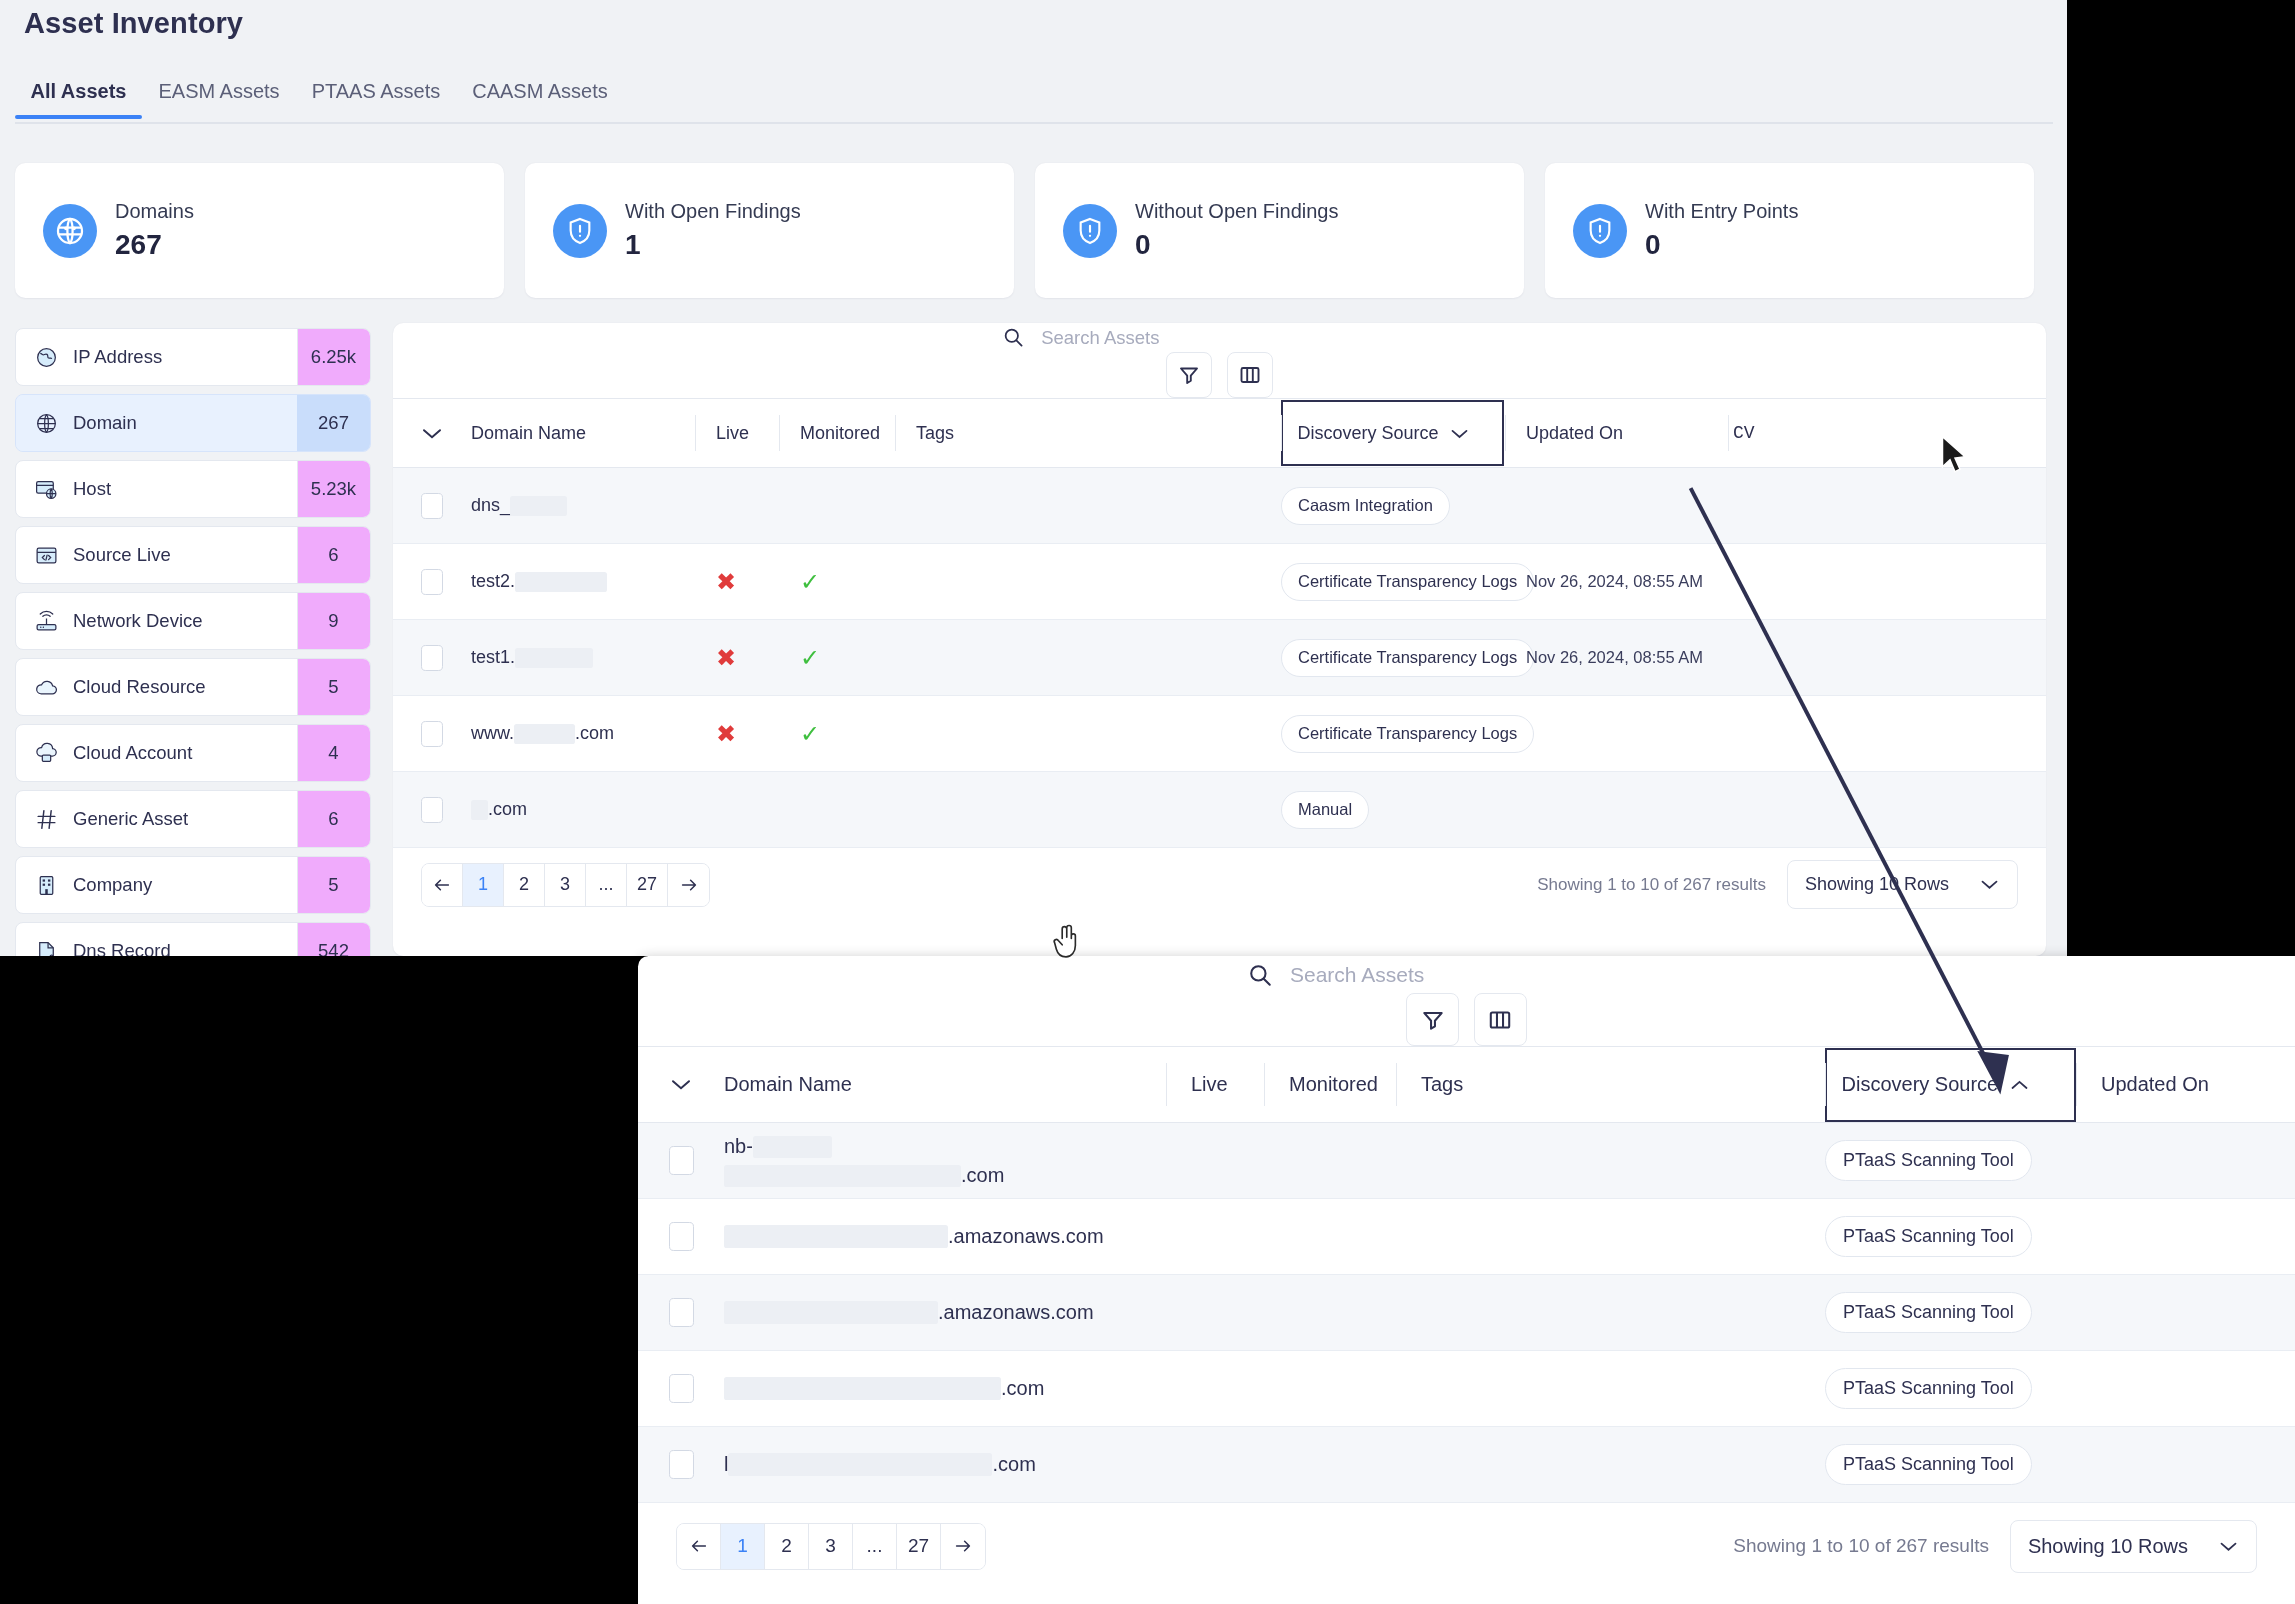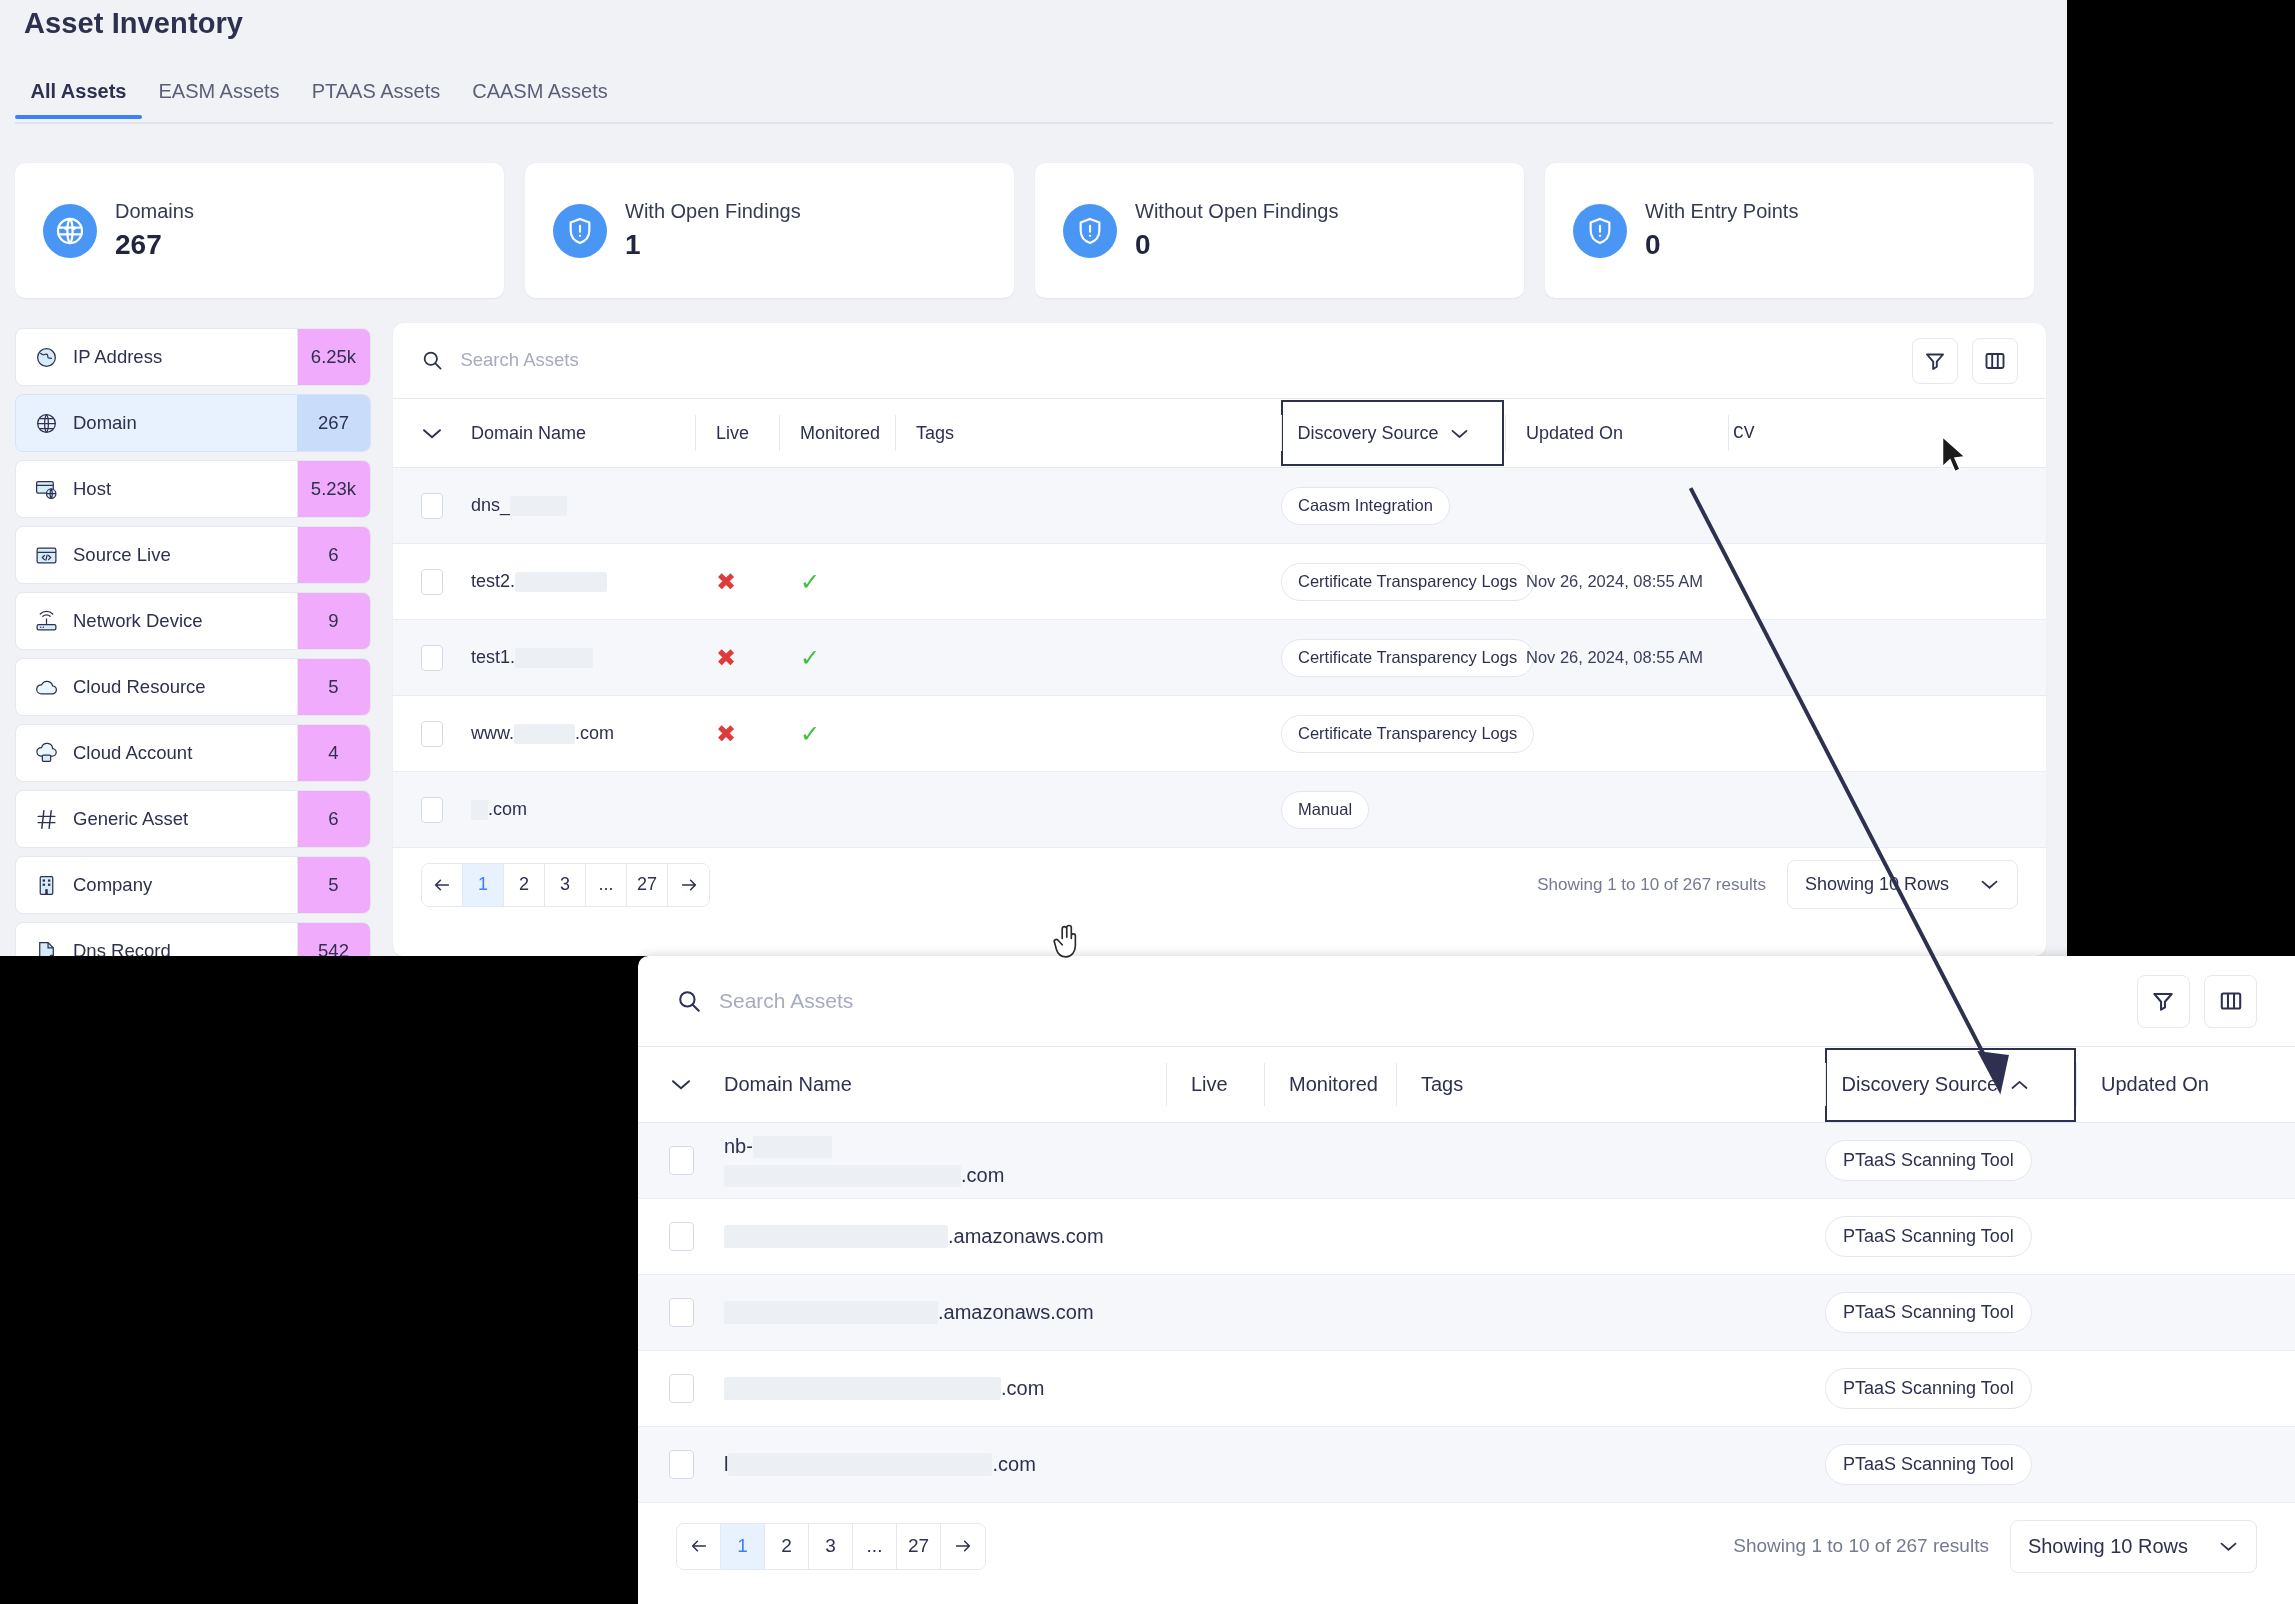--- a/index.html
+++ b/index.html
@@ -91,21 +91,21 @@
   
   .table-panel {
     position: absolute; left: 393px; top: 323px;
     width: 1653px; height: 633px;
     background: #fff; border-radius: 10.5px;
     box-shadow: 0 0.7px 2px rgba(20,25,60,.06);
     overflow: hidden;
   }
   .tp-toolbar {
     height: 76px; display: flex; align-items: center;
-    padding: 0 28px; border-bottom: 1.3px solid #e4e8ef;
+    padding: 0 28px; border-bottom: 1.3px solid #e4e8ef; flex-direction: column;
   }
   .search-wrap { display: flex; align-items: center; gap: 17px; flex: 1; }
   .search-ico { width: 22.4px; height: 22.4px; flex:0 0 22.4px; }
   .search-input {
     border: none; outline: none; font-size: 18.5px; color: #2e3050;
     font-family: "Liberation Sans", sans-serif; width: 396px; background: transparent;
   }
   .search-input::placeholder { color: #a7abbd; }
   .tb-btns { display: flex; gap: 14.5px; }
   .icon-btn {

